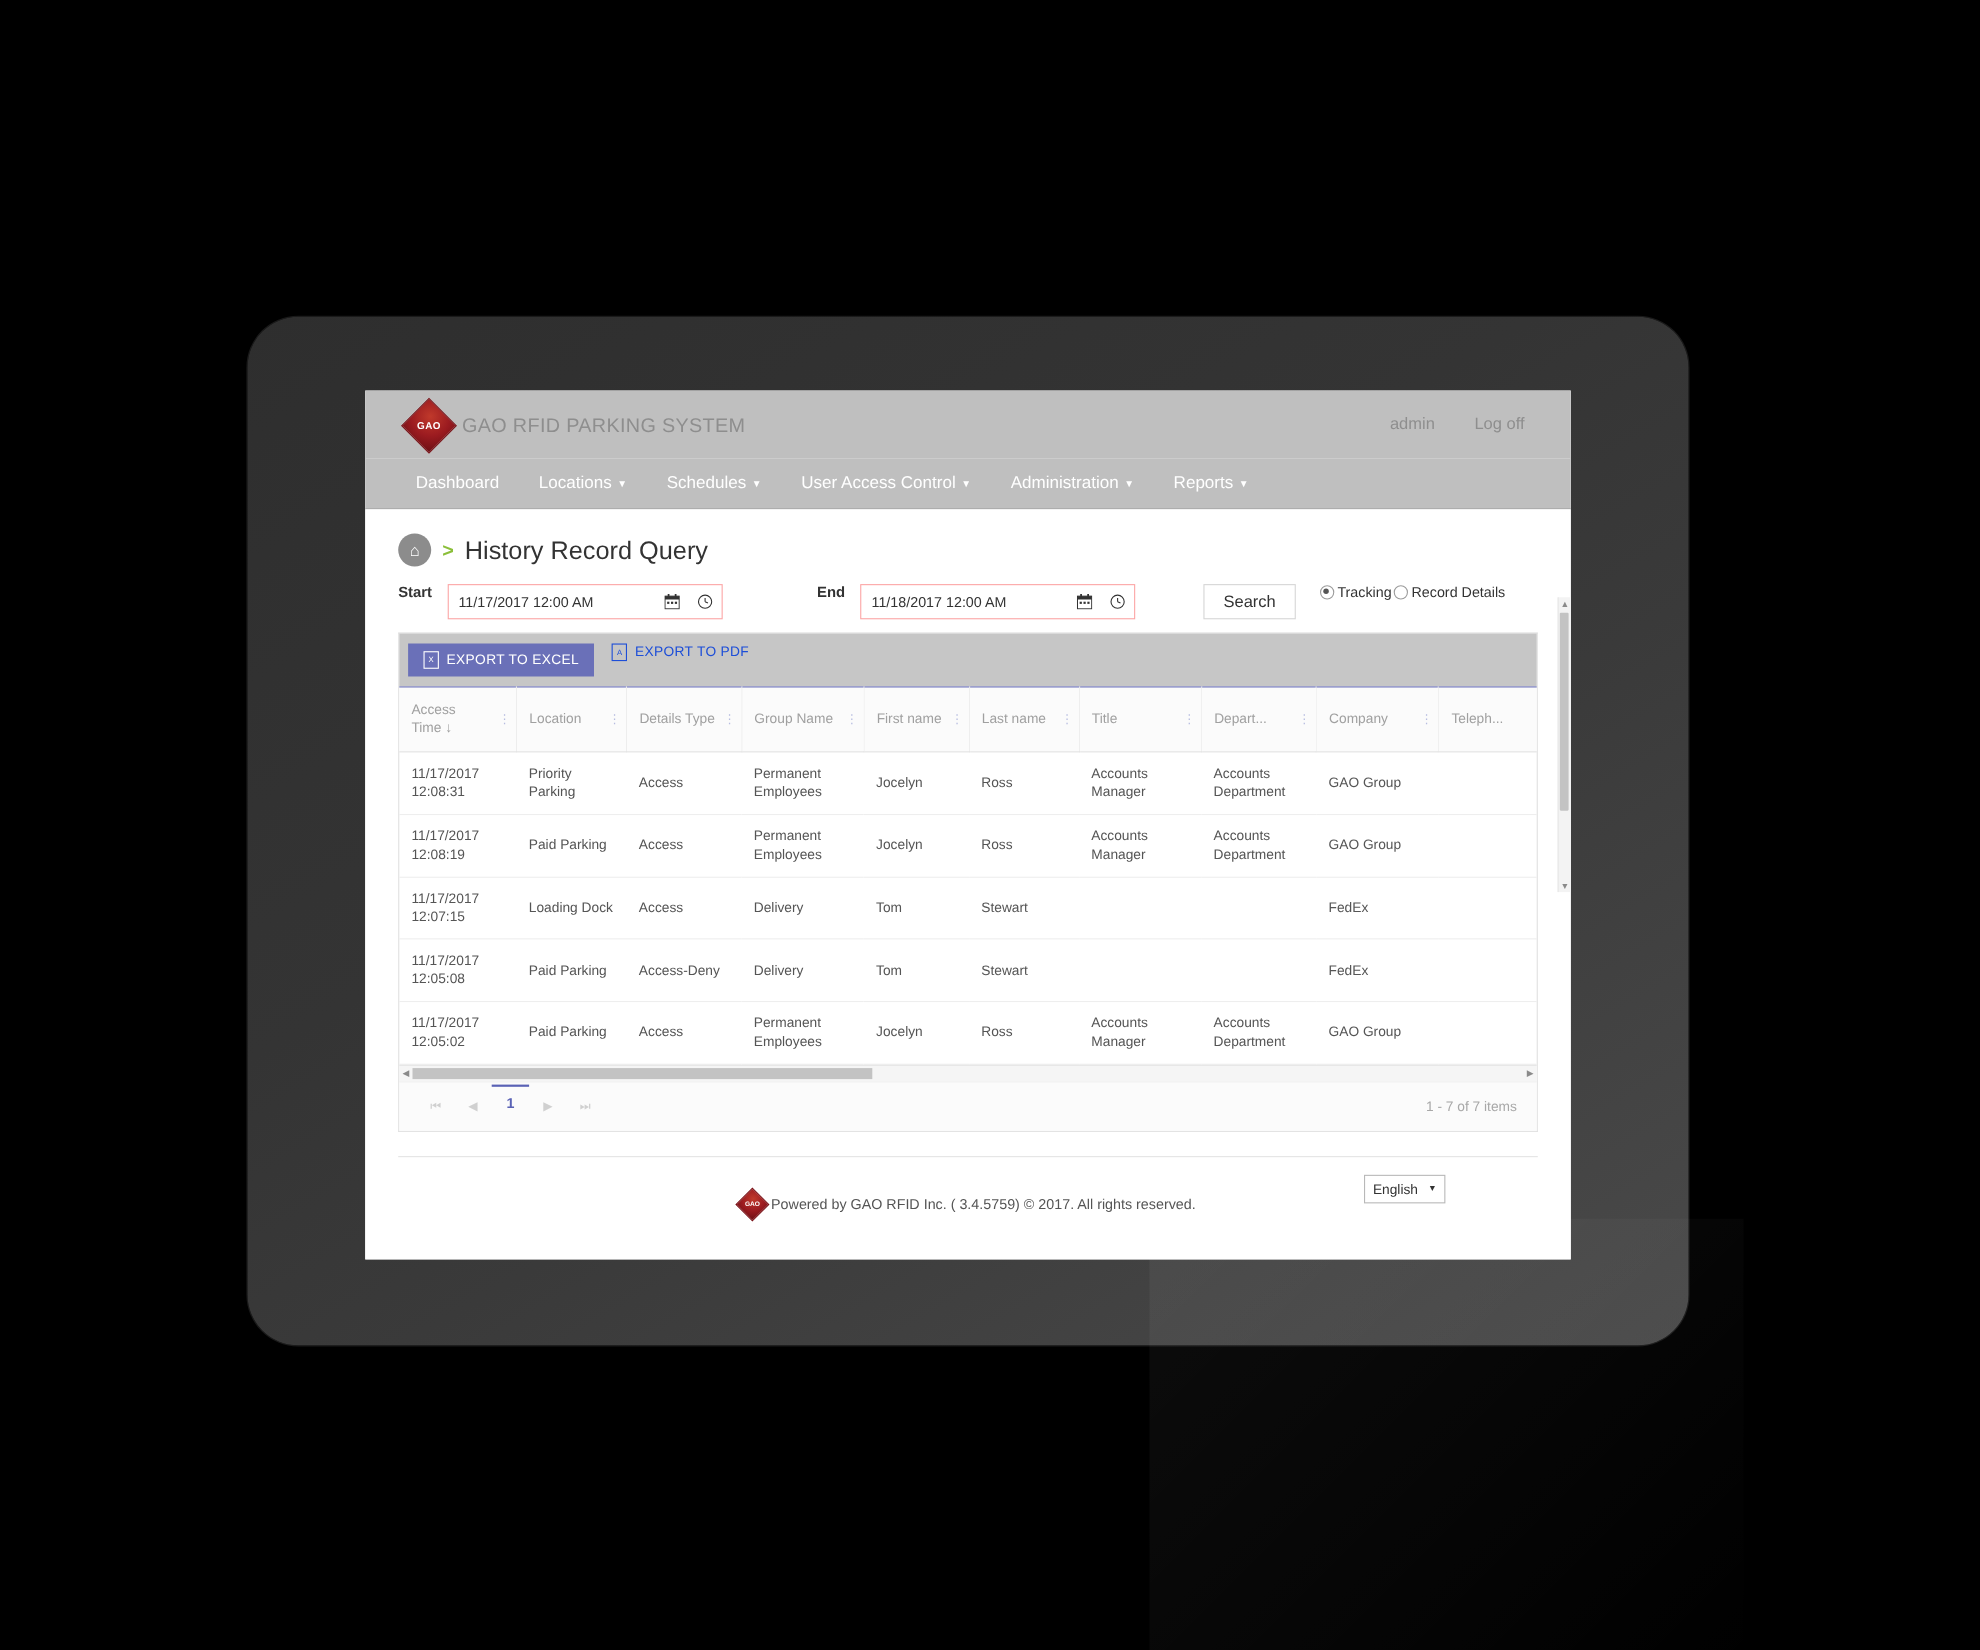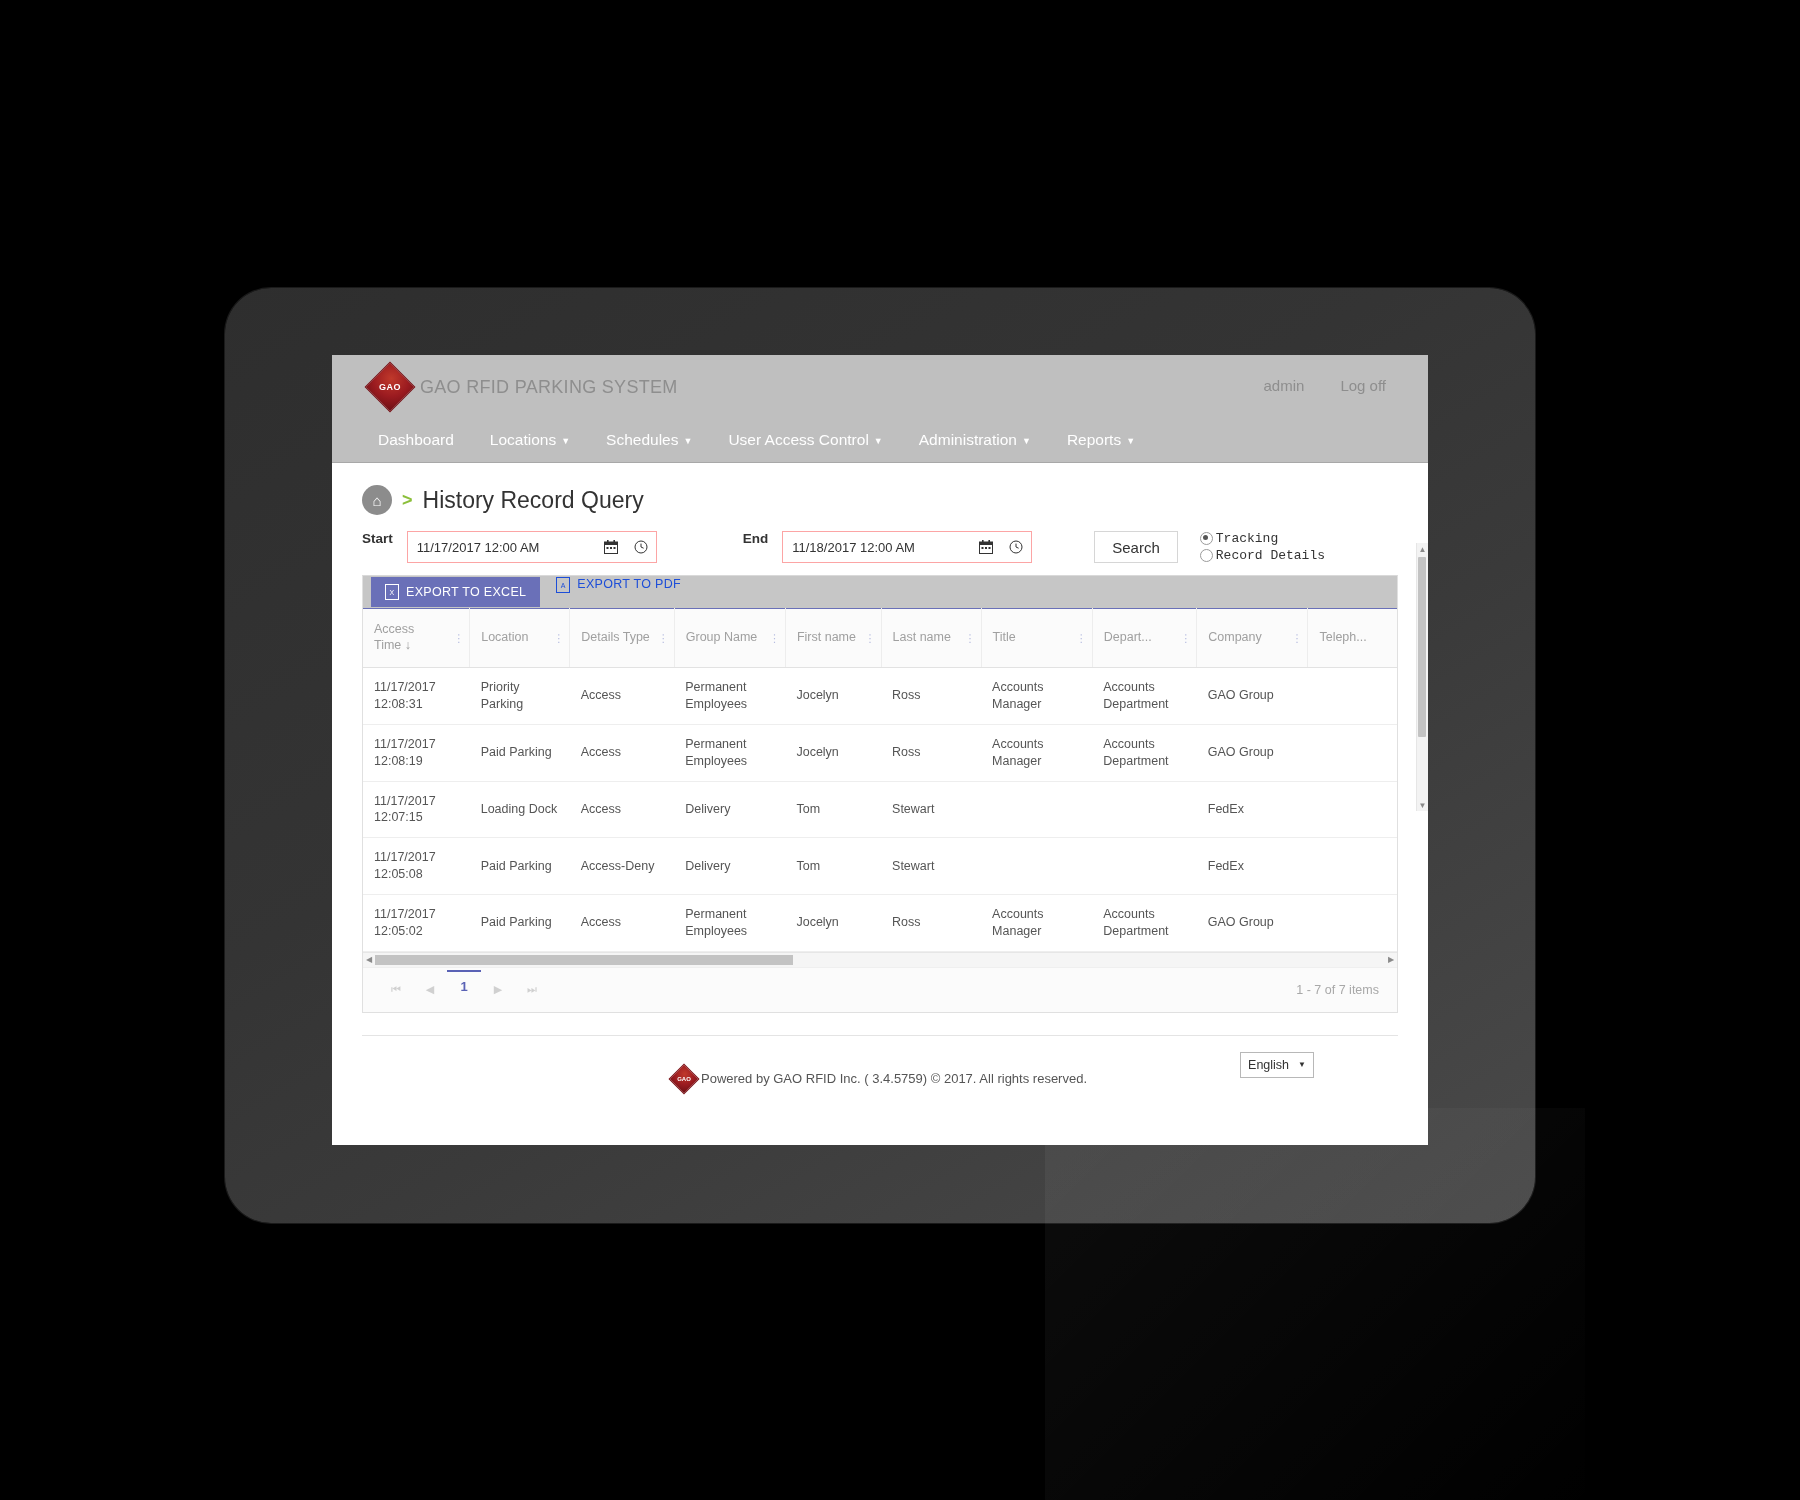--- a/index.html
+++ b/index.html
@@ -151,23 +151,22 @@
     background:#fff;
     height:32px;
     padding:0 17px;
     font-size:15px;
     color:#333;
     cursor:pointer;
     font-family:"Liberation Sans", sans-serif;
   }
   .radios{
     margin-left:22px;
-    display:flex;flex-direction:column;
+    display:flex;
     gap:2px;
-    font-family:Liberation Mono, monospace;
   }
   .radiorow{ display:flex;align-items:center;gap:3px;font-size:13px;color:#333;}
   .radio{
     width:11px;height:11px;border-radius:50%;
     border:1px solid #9b9b9b; background:#fff;
     display:inline-block; position:relative;
   }
   .radio.on::after{
     content:"";position:absolute;left:2px;top:2px;
     width:5px;height:5px;border-radius:50%;background:#555;
@@ -175,21 +174,21 @@
 
   
   .gridwrap{
     margin:0 30px 0 30px;
     border:1px solid #e0e0e0;
     border-top:1px solid #d9d9d9;
     background:#fff;
   }
   .gridtoolbar{
     background:#c6c6c6;
-    height:32px;
+    height:48px;
     display:flex;align-items:center;
     padding-left:8px;
     gap:4px;
   }
   .btn-excel{
     background:#6a70b8;
     color:#fff;
     font-size:12.5px;
     letter-spacing:.3px;
     height:30px;

